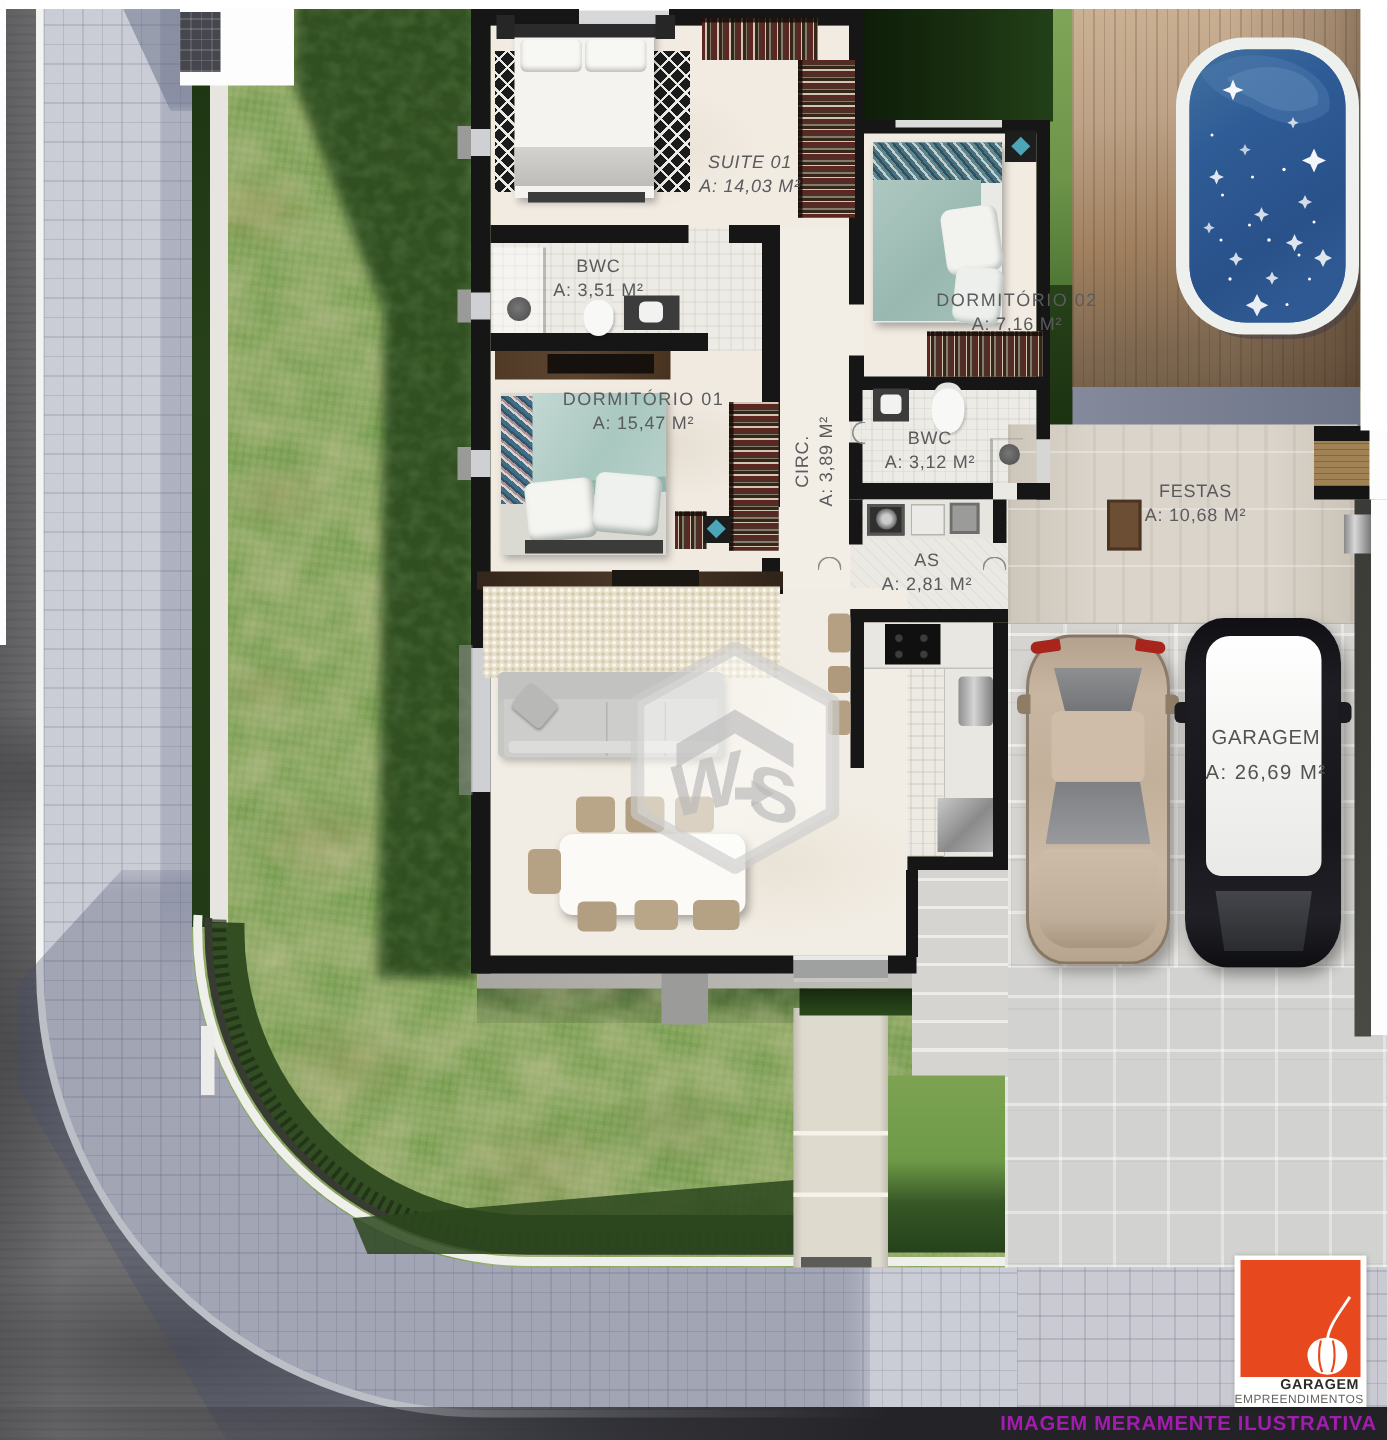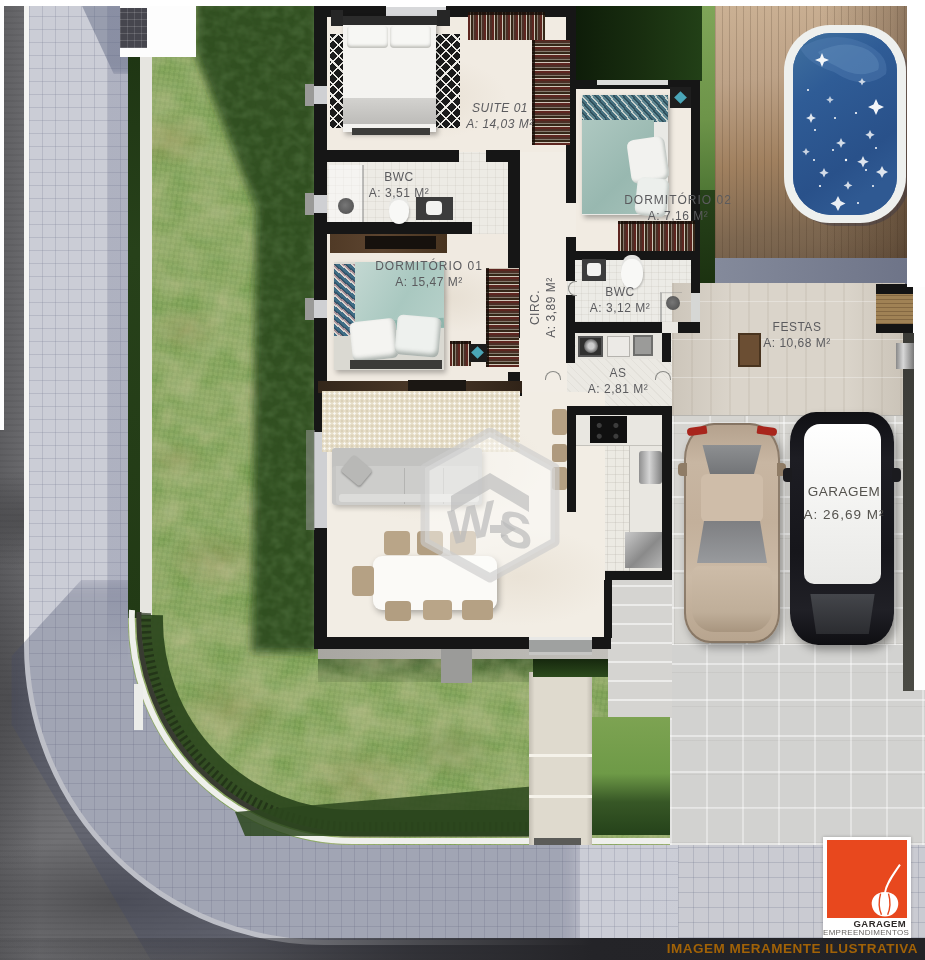--- a/index.html
+++ b/index.html
@@ -483,21 +483,21 @@
 <div class="a" style="left:0;top:0;width:925px;height:6px;background:#fff;"></div>
 
 <div class="a" style="left:907px;top:0;width:18px;height:287px;background:#fff;"></div>
 
 <div class="a" style="left:914px;top:333px;width:11px;height:357px;background:#fdfdfd;"></div>
 
 <div class="a" style="left:0;top:0;width:4px;height:430px;background:#fdfdfd;"></div>
 
 <div class="a" style="left:0;top:938px;width:925px;height:22px;background:linear-gradient(90deg,rgba(40,40,44,.12) 0%,rgba(40,40,44,.35) 22%,rgba(36,36,40,.75) 45%,#242428 64%,#222226 100%);"></div>
 
-<div class="a" style="right:7px;top:941px;font-size:13.5px;font-weight:bold;color:#a16207;letter-spacing:.5px;font-family:'Liberation Sans',sans-serif;">IMAGEM MERAMENTE ILUSTRATIVA</div>
+<div class="a" style="right:7px;top:941px;font-size:13.5px;font-weight:bold;color:#a21caf;letter-spacing:.5px;font-family:'Liberation Sans',sans-serif;">IMAGEM MERAMENTE ILUSTRATIVA</div>
 
 <div class="a" style="left:823px;top:837px;width:88px;height:101px;background:#fff;box-shadow:0 0 3px rgba(0,0,0,.25);"></div>
 
 <div class="a" style="left:827px;top:840px;width:80px;height:78px;background:#e8481e;"></div>
 
 <svg class="a" style="left:863px;top:862px;width:44px;height:58px;" viewBox="0 0 50 64">
   <path d="M42,2 C34,14 26,24 25,34" fill="none" stroke="#fff" stroke-width="2.2"></path>
   <path d="M25,33 C14,33 9,41 10,48 C11,56 17,61 25,61 C33,61 39,56 40,48 C41,41 36,33 25,33 Z" fill="#fff"></path>
   <path d="M20,35 C18,42 18,52 21,59 M29,35 C31,42 31,52 28,59" fill="none" stroke="#e8481e" stroke-width="1.6"></path>
 </svg>

